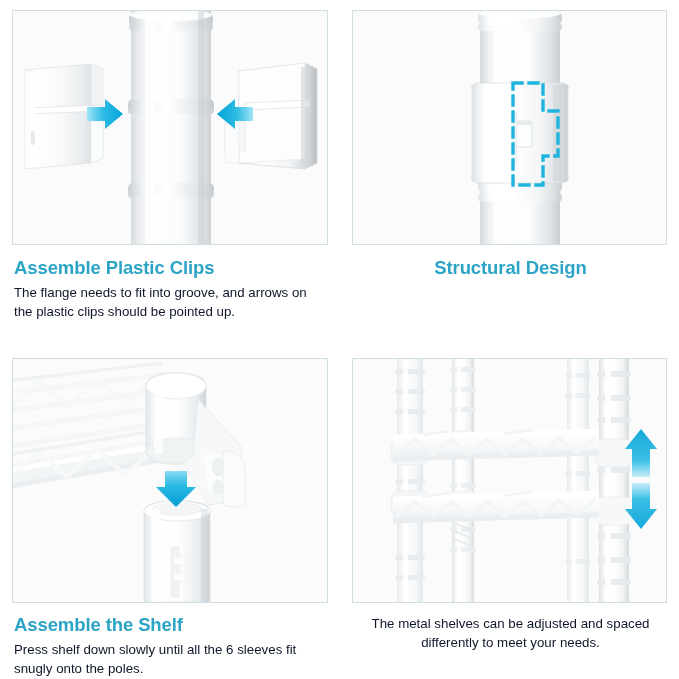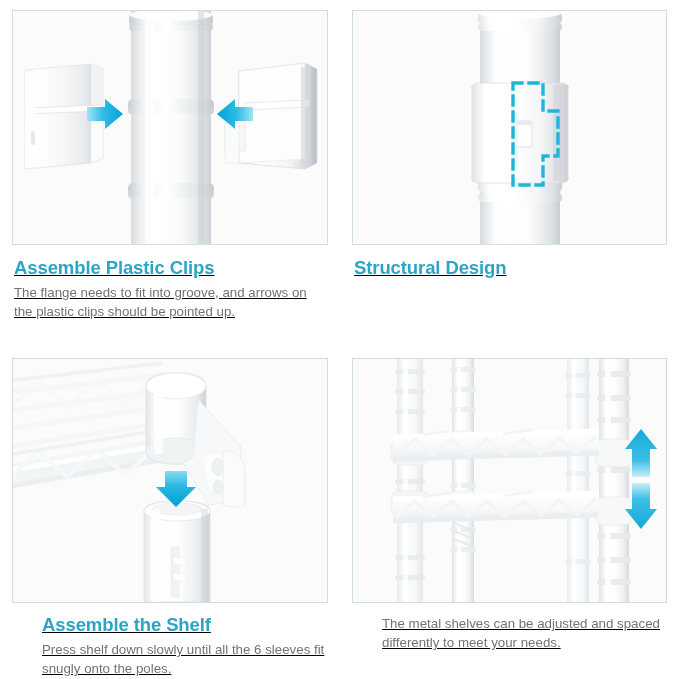--- a/index.html
+++ b/index.html
@@ -26,47 +26,46 @@
     grid-template-rows: 348px 331px;
     width: 679px;
     height: 679px;
   }
   .cell {
     position: relative;
     box-sizing: border-box;
     padding: 10px 12px 0 12px;
     display: flex;
     flex-direction: column;
-    text-decoration: underline;
-  }
-  .cell.right { padding-left: 12px; }
+  }
+  .cell.right { padding-left: 12px; text-align: center; }
 
   .figure {
     position: relative;
     box-sizing: border-box;
     border: 1px solid #cfdee1;
     background: #fbfbfb;
     overflow: hidden;
   }
   .cell-top .figure { height: 235px; }
   .cell-bottom .figure { height: 245px; }
 
   .caption { padding-top: 12px; }
-  .cell-bottom .caption { padding-top: 11px; margin-left: 28px; }
+  .cell-bottom .caption { padding-top: 11px; }
 
   .heading {
     color: #2ba4c6;
     font-size: 18.5px;
     line-height: 22px;
     letter-spacing: -0.1px;
     margin: 0 0 4px 2px;
     white-space: nowrap;
   }
   .body-text {
-    color: #737373;
+    color: #0f172a;
     font-size: 13.3px;
     line-height: 19px;
     margin: 0 0 0 2px;
     max-width: 318px;
   }
   svg { display: block; }
 </style>
 </head>
 <body>
 

